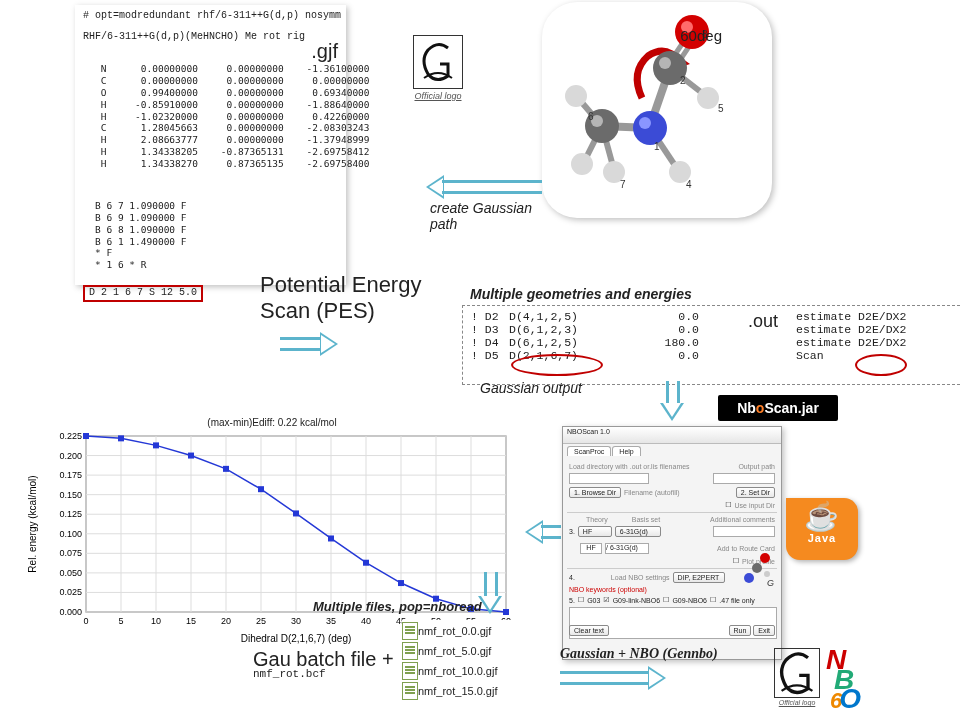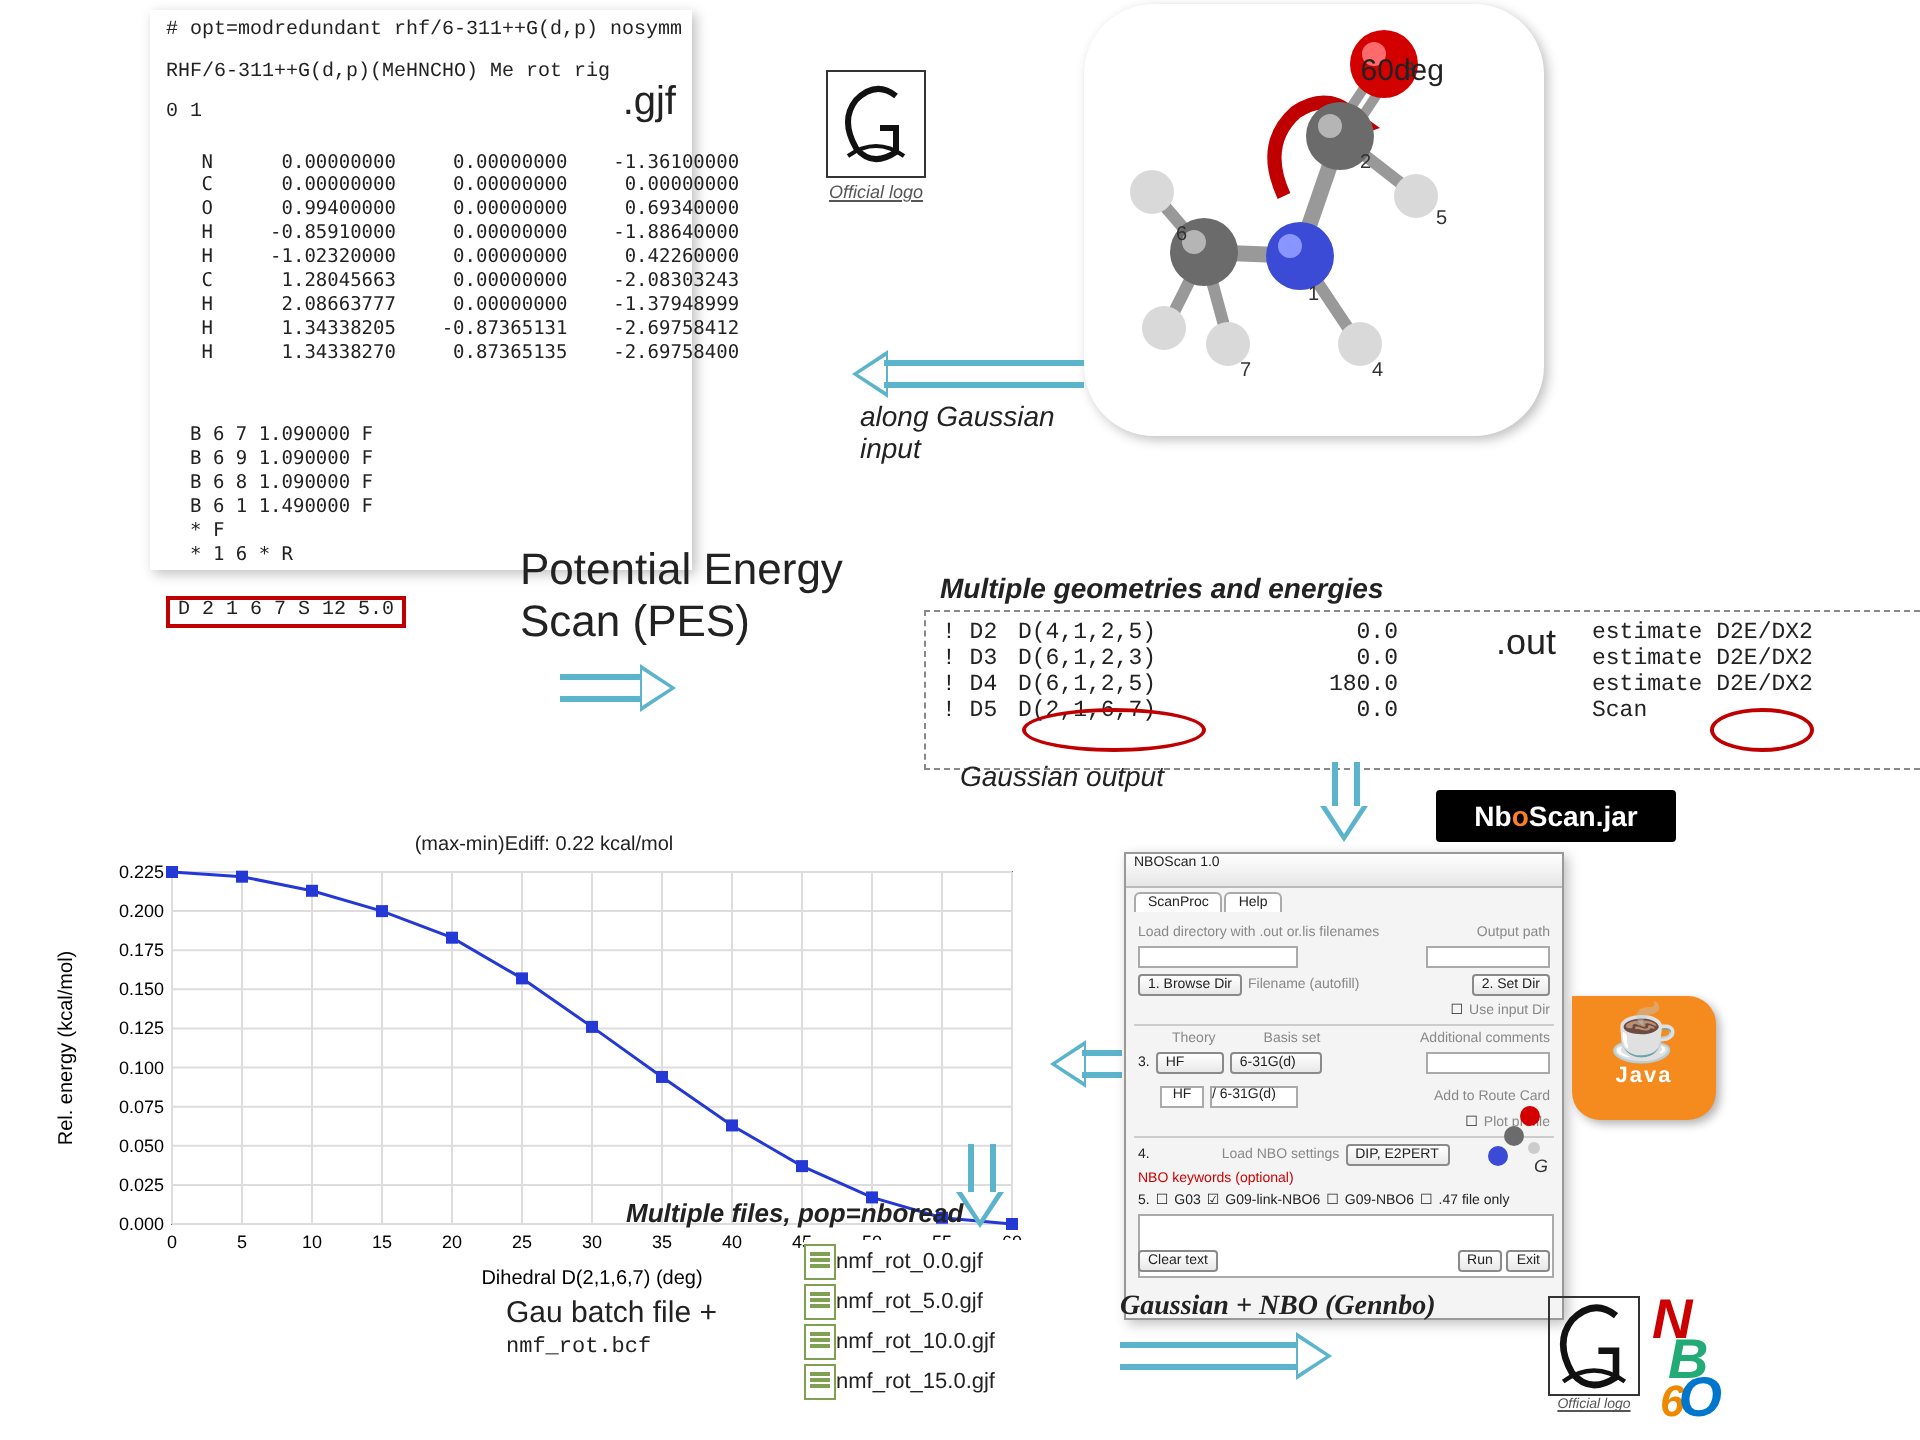--- a/index.html
+++ b/index.html
@@ -88,40 +88,39 @@
   #java .steam { font-size:28px; line-height:30px; margin-top:4px;}
   #java .txt { font-size:11px; font-weight:bold; letter-spacing:1px;}
 
   
   #files { left:402px; top:620px; width:140px; font-size:11px;}
   #files .frow { display:flex; align-items:center; gap:0; margin:2px 0;}
   #files .ficon { width:14px; height:16px; border:1px solid #7fa050; background:#fff; position:relative;}
   #files .ficon::after{content:""; position:absolute; left:2px; right:2px; top:3px; height:2px; background:#7fa050; box-shadow:0 3px 0 #7fa050, 0 6px 0 #7fa050;}
 
   .lbl-sep { position:absolute; left:313px; top:599px; font-size:13px; font-weight:bold; font-style:italic;}
-  .lbl-gb { position:absolute; left:253px; top:648px; font-size:15px;}
+  .lbl-gb { position:absolute; left:253px; top:648px; font-size:20px;}
   .lbl-gb2 { position:absolute; left:253px; top:668px; font-size:11px;}
   .lbl-gn { position:absolute; left:560px; top:646px; font-size:14px; font-weight:bold; font-style:italic;font-family:Liberation Serif, serif;}
 
   
   #gl2 { position:absolute; left:773px; top:648px; width:48px; text-align:center;}
   #gl2 .glyph { width:44px; height:48px; border:1px solid #333; margin:0 auto 1px auto; display:flex; align-items:center; justify-content:center;}
   #nbo6 { position:absolute; left:826px; top:650px; font-size:28px; font-weight:bold; font-style:italic; letter-spacing:-3px; line-height:0.7;}
   #nbo6 .n{color:#c00;} #nbo6 .b{color:#2a7;} #nbo6 .o{color:#07c;} #nbo6 .six{color:#e80; font-size:22px;}
 </style>
 </head>
 <body>
 
 <div id="gjf" class="panel shadow mono">
   <span class="ext">.gjf</span>
   <div class="row"># opt=modredundant rhf/6-311++G(d,p) nosymm</div>
   <div style="height:8px"></div>
   <div class="row">RHF/6-311++G(d,p)(MeHNCHO) Me rot rig</div>
   <div style="height:8px"></div>
-  <div class="row">0 1</div>
   <pre id="gjf-atoms"> N      0.00000000     0.00000000    -1.36100000
  C      0.00000000     0.00000000     0.00000000
  O      0.99400000     0.00000000     0.69340000
  H     -0.85910000     0.00000000    -1.88640000
  H     -1.02320000     0.00000000     0.42260000
  C      1.28045663     0.00000000    -2.08303243
  H      2.08663777     0.00000000    -1.37948999
  H      1.34338205    -0.87365131    -2.69758412
  H      1.34338270     0.87365135    -2.69758400</pre>
   <div style="height:6px"></div>
@@ -183,21 +182,21 @@
   </svg>
 </div>
 
 <div class="harrow" style="left:426px; top:175px;">
   <div class="head head-l" style="left:0; top:0;">
       <div class="head-l-inner"></div>
     </div>
   <div class="shaft" style="left:16px; top:5px; width:100px; height:8px;"></div>
 </div>
 <div class="lbl" style="left:430px; top:200px; width:120px;">
-  <span>along Gaussian input</span>
+  <span>create Gaussian path</span>
 </div>
 
 <div class="title-pes">Potential Energy Scan (PES)</div>
 <div class="title-mult">Multiple geometries and  energies</div>
 
 <div class="harrow" style="left:280px; top:332px;">
   <div class="shaft" style="left:0; top:5px; width:42px; height:8px;"></div>
   <div class="head head-r" style="left:40px; top:0;">
       <div class="head-r-inner"></div>
     </div>

